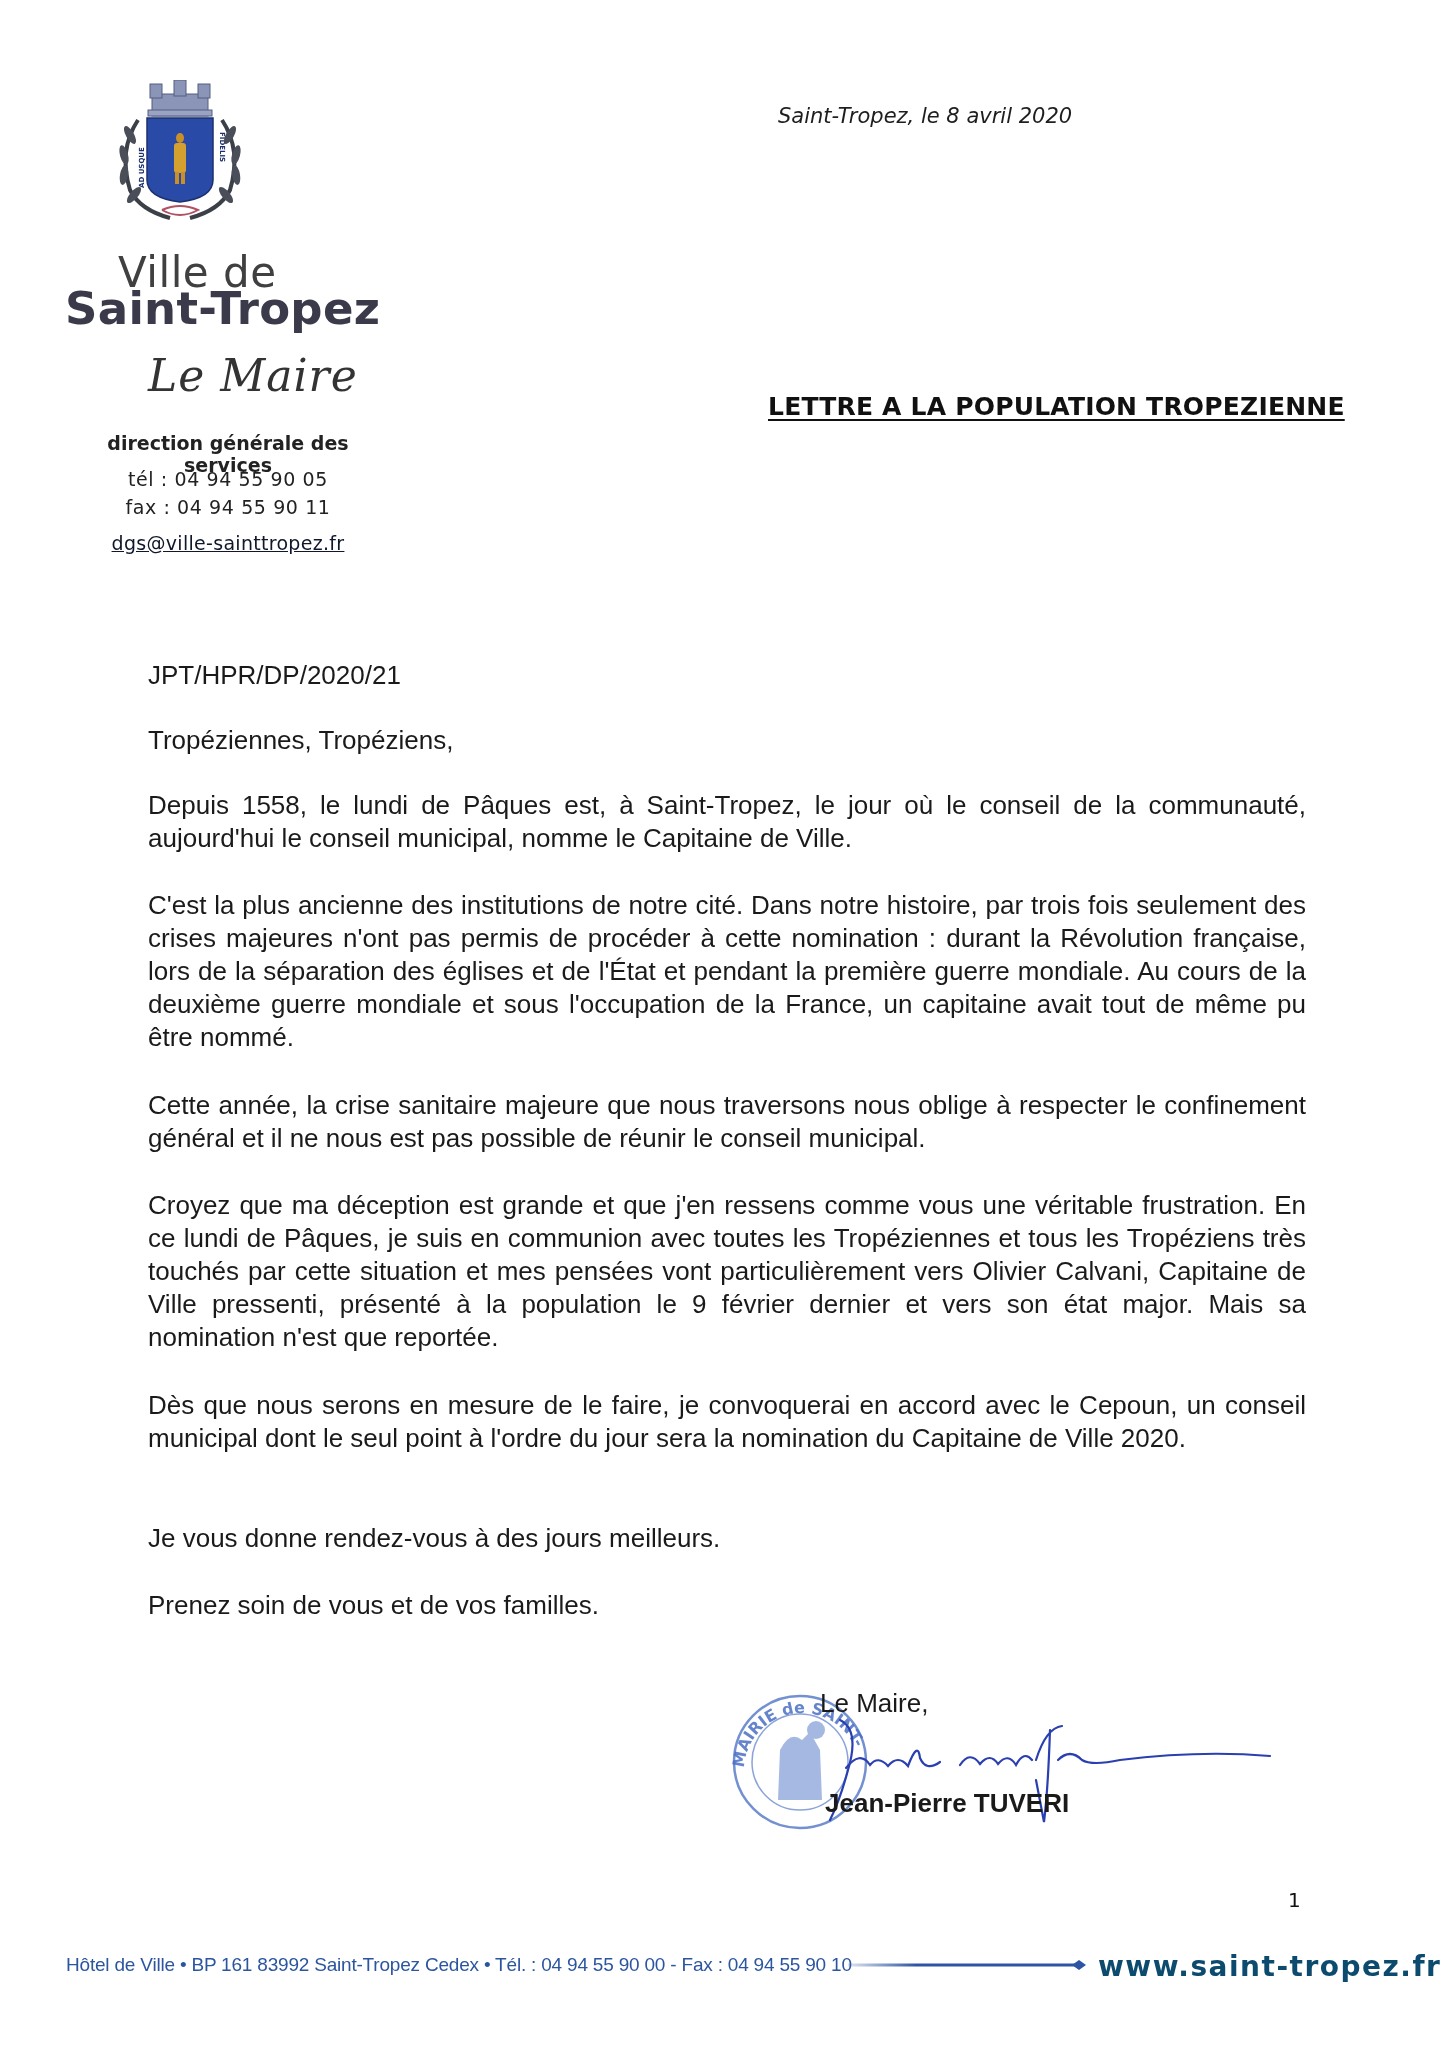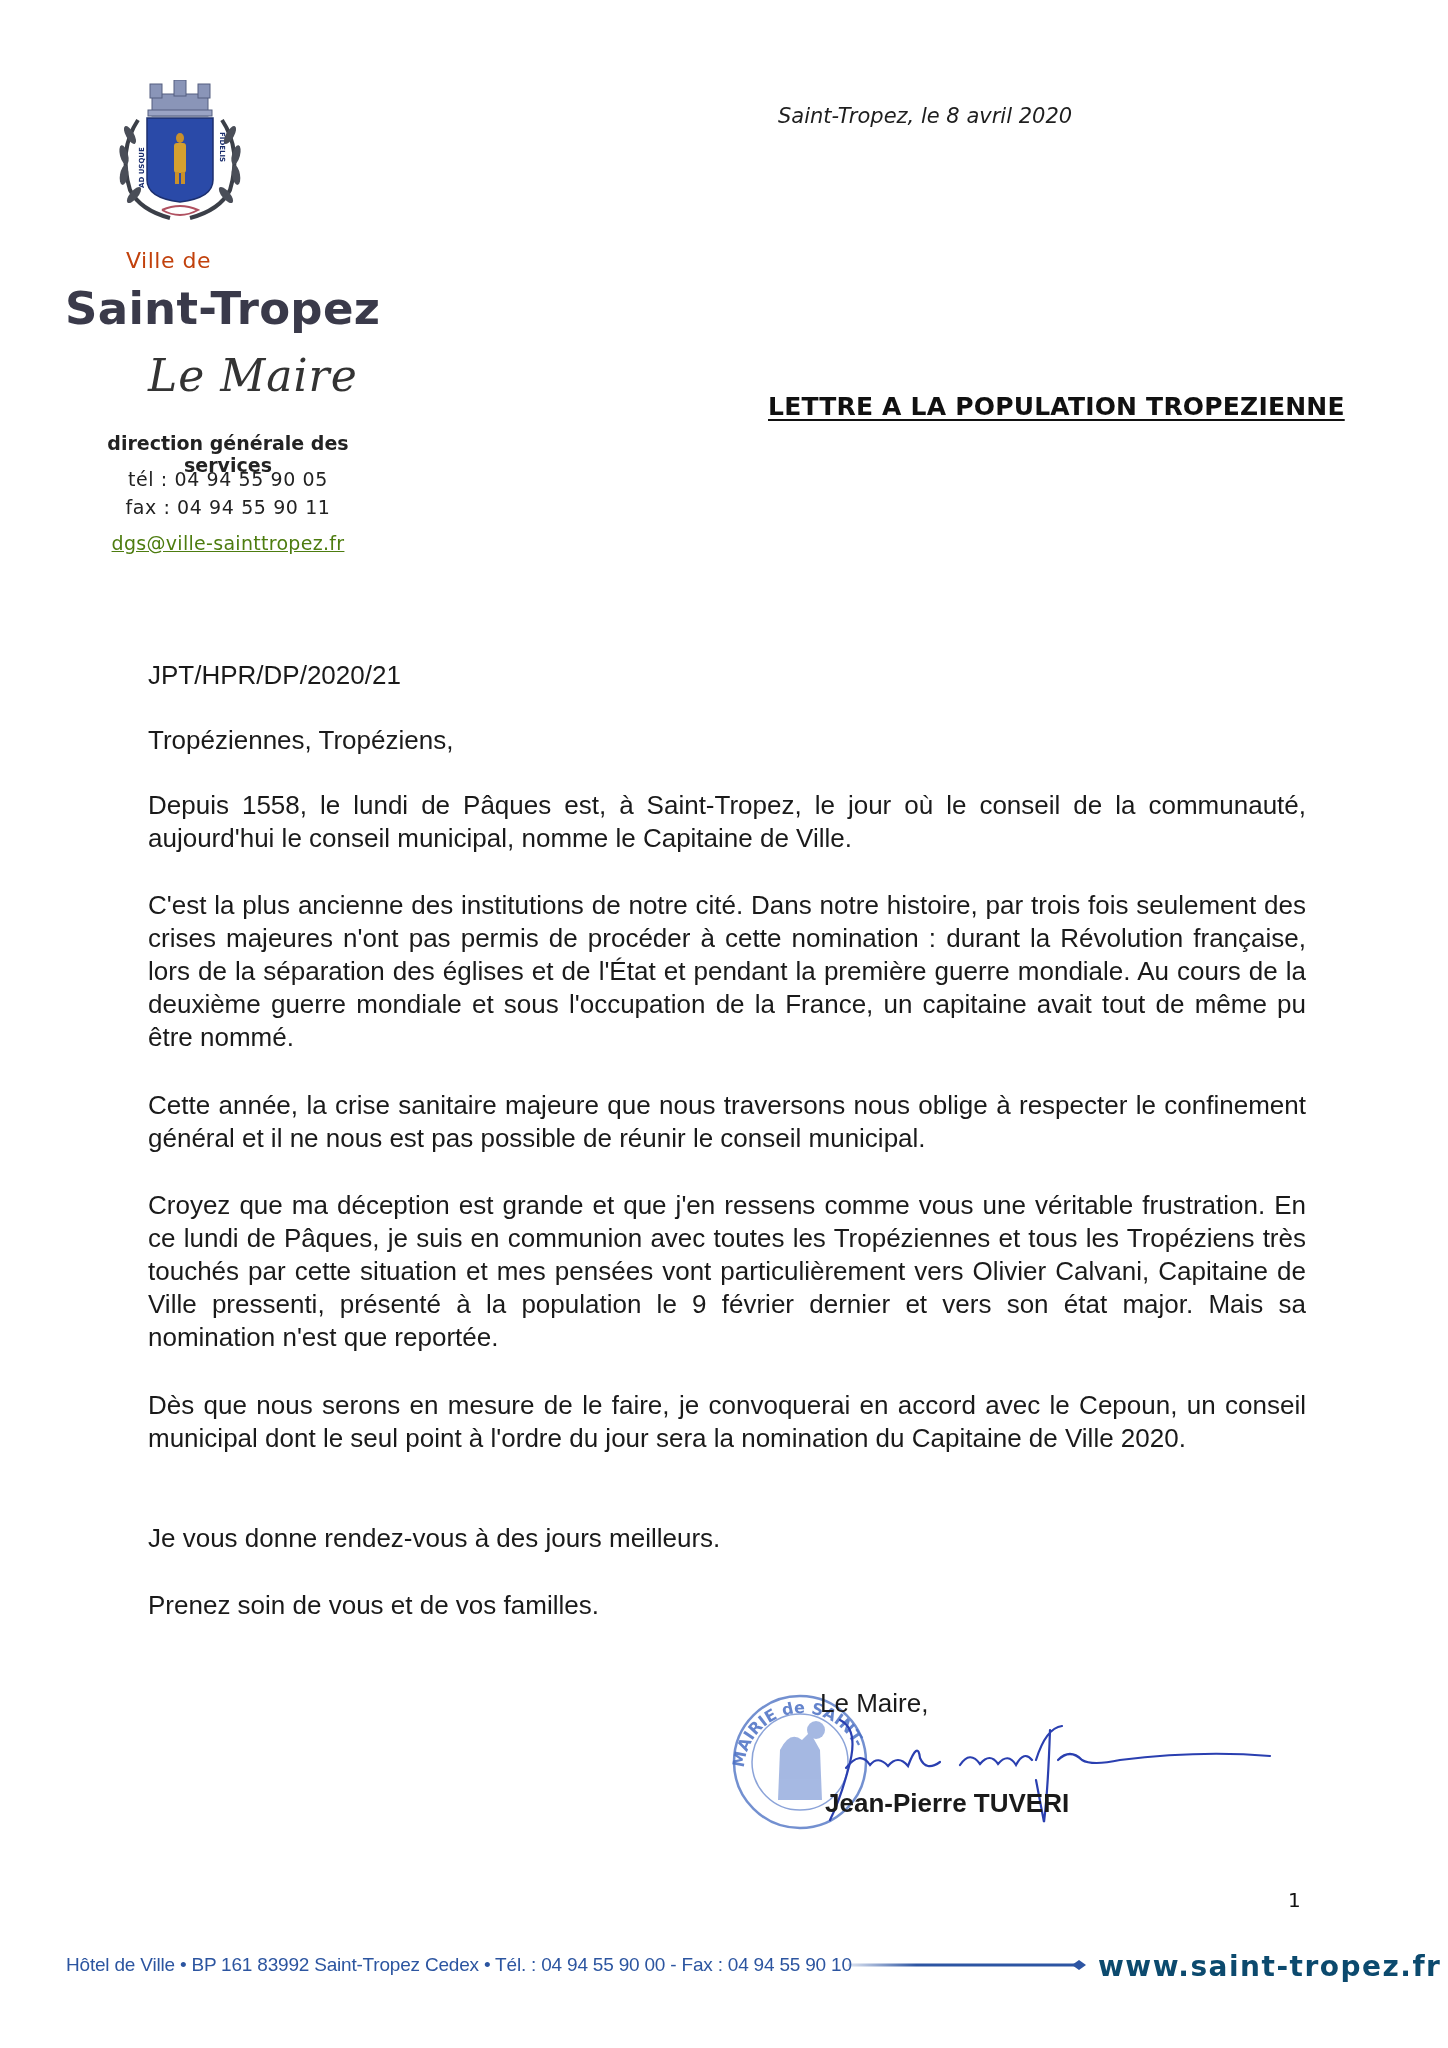--- a/index.html
+++ b/index.html
@@ -2,29 +2,29 @@
 <html><head>
 <meta charset="utf-8">
 <style>
   html, body { margin: 0; padding: 0; background: #ffffff; }
   body { width: 1448px; height: 2048px; position: relative; overflow: hidden;
          font-family: "DejaVu Sans", sans-serif; color: #1e1e1e; }
   .abs { position: absolute; }
 
   
   .crest { left: 100px; top: 80px; width: 160px; height: 150px; }
-  .ville-de { left: 118px; top: 248px; font-size: 22px; color: #c2410c; letter-spacing: 0.5px; margin-left: 8px; }
+  .ville-de { left: 118px; top: 248px; font-size: 42px; color: #404040; letter-spacing: 0.5px; }
   .saint-tropez { left: 65px; top: 282px; font-size: 45px; font-weight: bold; color: #3a3a4a; letter-spacing: 0.3px; }
   .le-maire-script { left: 148px; top: 350px; font-family: "DejaVu Serif", serif; font-style: italic;
                      font-size: 44px; color: #333; letter-spacing: 1px; }
   .dgs { left: 70px; top: 432px; width: 316px; text-align: center; font-size: 19px; font-weight: bold; color: #222; }
   .tel, .fax { left: 70px; width: 316px; text-align: center; font-size: 19px; color: #222; letter-spacing: 0.6px; }
   .tel { top: 468px; }
   .fax { top: 496px; }
-  .email { left: 70px; top: 532px; width: 316px; text-align: center; font-size: 19px; color: #4d7c0f;
+  .email { left: 70px; top: 532px; width: 316px; text-align: center; font-size: 19px; color: #0f172a;
            text-decoration: underline; letter-spacing: 0.3px; }
 
   
   .date { left: 778px; top: 104px; font-size: 21px; font-style: italic; color: #1e1e1e; }
   .title { left: 768px; top: 392px; font-size: 25px; font-weight: bold; color: #111;
            text-decoration: underline; text-decoration-thickness: 2px; text-underline-offset: 4px; letter-spacing: 0.2px; }
 
   
   .body-text { left: 148px; width: 1158px; font-family: "Liberation Sans", sans-serif; font-size: 26px;
                line-height: 33px; color: #1a1a1a; }

